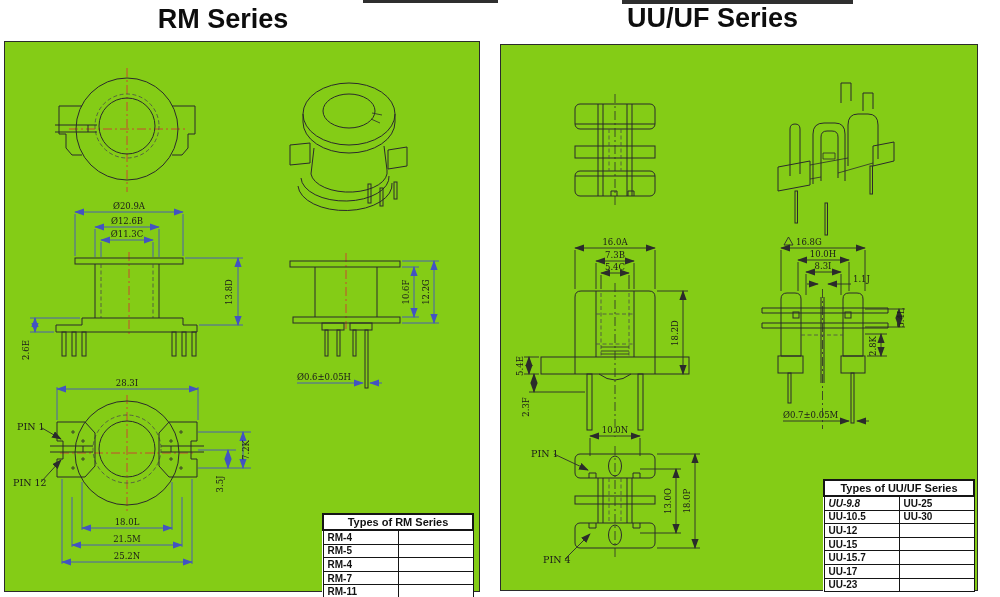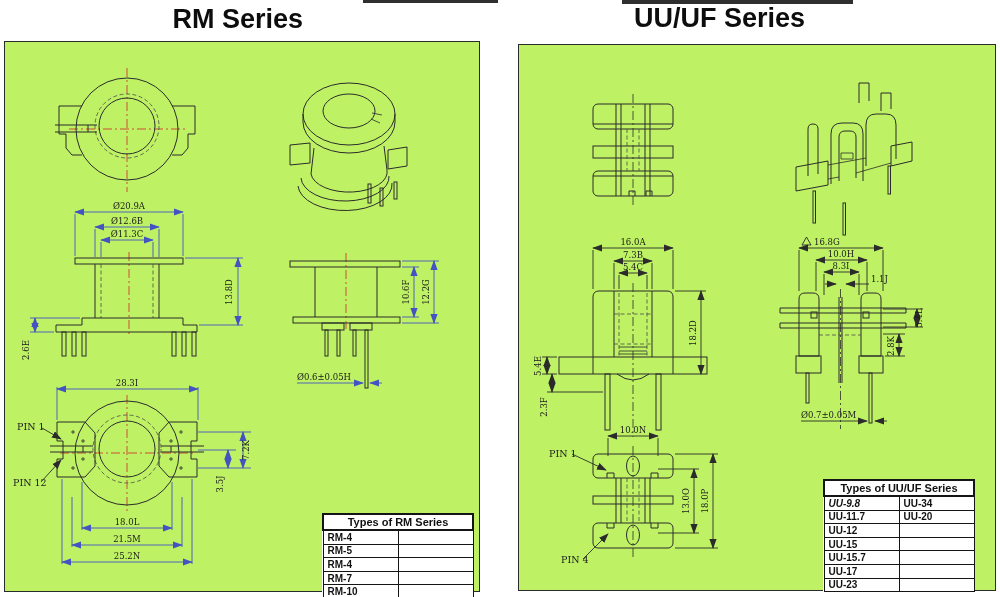--- a/index.html
+++ b/index.html
@@ -1,23 +1,23 @@
 <!DOCTYPE html>
 <html><head>
 <meta charset="utf-8">
 <style>
   html,body{margin:0;padding:0;}
   body{width:1000px;height:597px;position:relative;background:#fff;overflow:hidden;
        font-family:"Liberation Sans",sans-serif;}
   .artifact{position:absolute;top:0;height:3px;background:#2f2f2f;}
   .series-title{position:absolute;font-weight:bold;font-size:27px;color:#0d0d0d;
-       text-align:right;font-family:"Liberation Sans",sans-serif;white-space:nowrap;}
-  .panel{position:absolute;border:1.6px solid #2b2b2b;background:#bef264;}
+       text-align:center;font-family:"Liberation Sans",sans-serif;white-space:nowrap;}
+  .panel{position:absolute;border:1.6px solid #2b2b2b;background:#84cc16;}
   #rm-panel{left:4px;top:41px;width:474px;height:549px;}
-  #uu-panel{left:518px;top:44px;width:476px;height:545px;}
+  #uu-panel{left:500px;top:44px;width:476px;height:545px;}
   .panel svg{position:absolute;left:0;top:0;}
 
   
   .oln{stroke:#2b2b2b;stroke-width:1;fill:none;}
   .thin{stroke:#2b2b2b;stroke-width:.8;fill:none;}
   .hid{stroke:#4a4a4a;stroke-width:.8;fill:none;stroke-dasharray:4 2.5;}
   .clr{stroke:#cf3b31;stroke-width:.9;fill:none;stroke-dasharray:9 3 2 3;}
   .clk{stroke:#2b2b2b;stroke-width:.8;fill:none;stroke-dasharray:9 3 2 3;}
   .dimB{stroke:#4353c2;stroke-width:.9;fill:none;}
   .dimK{stroke:#2b2b2b;stroke-width:.9;fill:none;}
@@ -364,46 +364,46 @@
       </tr>
   <tr>
     <td>RM-4</td>
     <td></td>
       </tr>
   <tr>
     <td>RM-7</td>
     <td></td>
       </tr>
   <tr>
-    <td>RM-10</td>
+    <td>RM-11</td>
     <td></td>
       </tr>
   <tr>
     <td></td>
     <td></td>
       </tr>
   <tr>
     <td></td>
     <td></td>
       </tr>
 </tbody>
   </table>
 
 <table class="spec-table" style="left:823px;top:479px;width:152px;">
   <tbody>
       <tr>
     <th colspan="2">Types of UU/UF Series</th>
       </tr>
   <tr>
     <td style="width:74px;font-style:italic;">UU-9.8</td>
-    <td>UU-34</td>
-      </tr>
-  <tr>
-    <td>UU-11.7</td>
-    <td>UU-20</td>
+    <td>UU-25</td>
+      </tr>
+  <tr>
+    <td>UU-10.5</td>
+    <td>UU-30</td>
       </tr>
   <tr>
     <td>UU-12</td>
     <td></td>
       </tr>
   <tr>
     <td>UU-15</td>
     <td></td>
       </tr>
   <tr>

